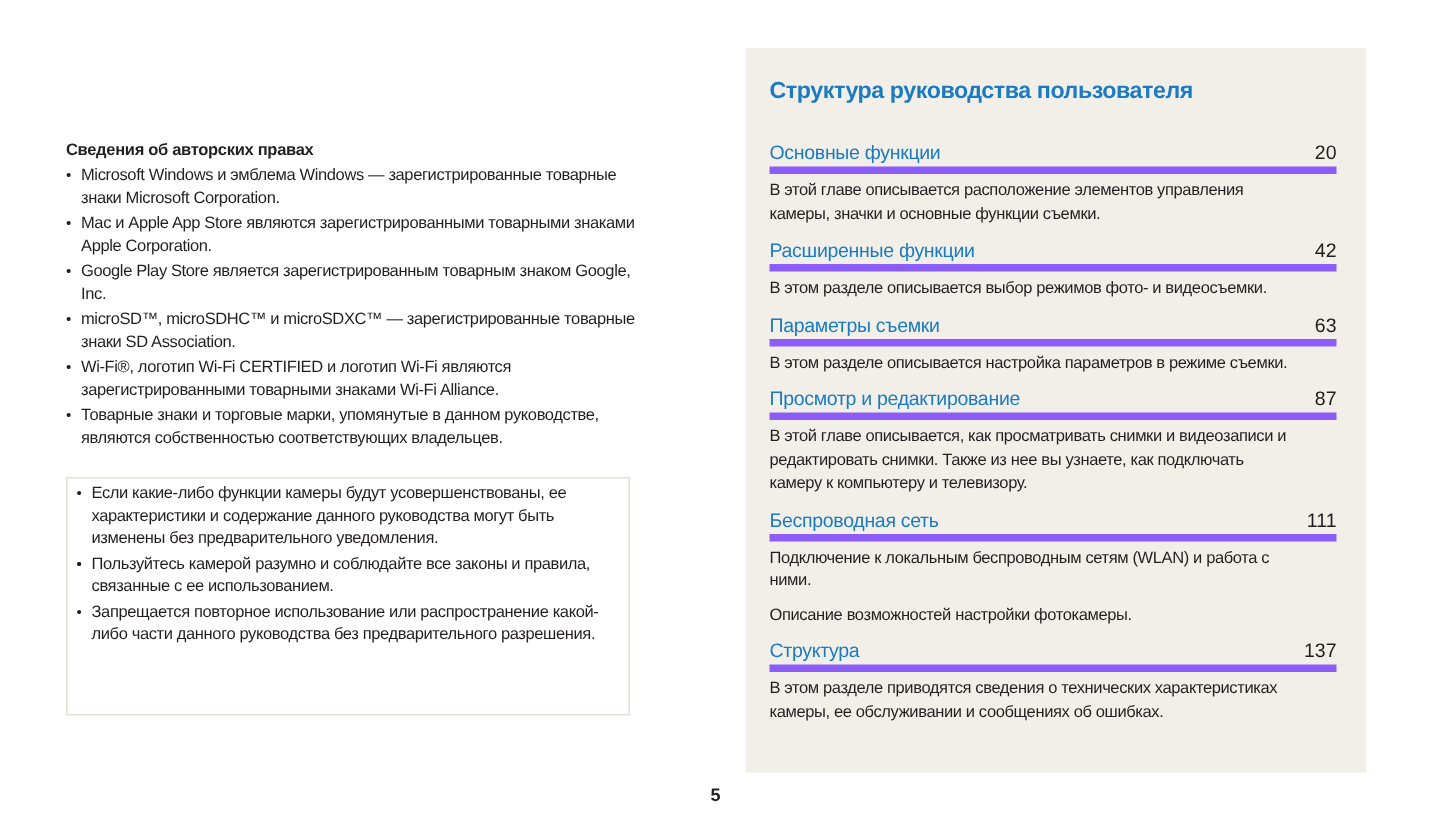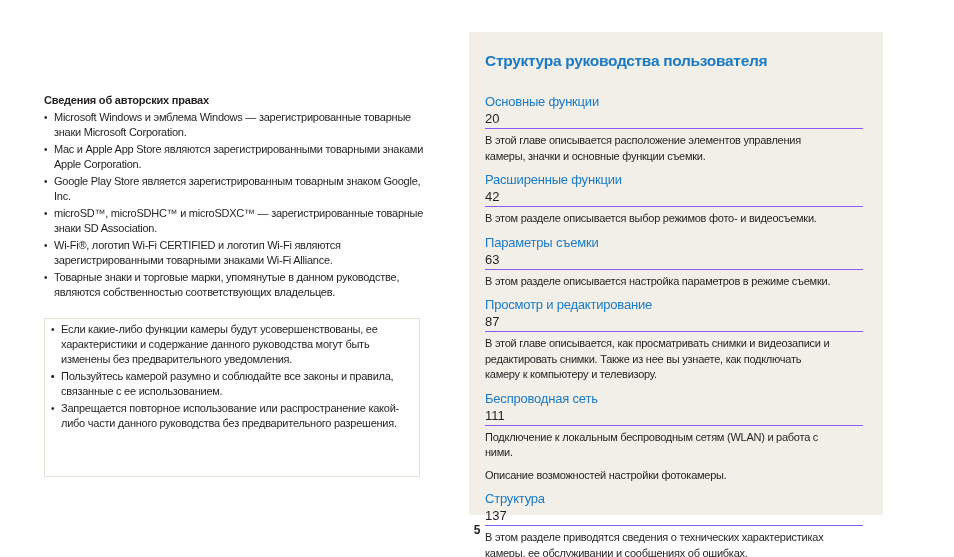--- a/index.html
+++ b/index.html
@@ -55,21 +55,21 @@
     height: 159px;
     border: 1px solid #e6e1d7;
     box-sizing: border-box;
     padding: 3px 6px 0 6px;
   }
   .notice-box ul.bullets li {
     margin-bottom: 2px;
   }
   .toc-panel {
     position: absolute;
-    left: 469px;
+    left: 497px;
     top: 32px;
     width: 414px;
     height: 483px;
     background: #f2efe8;
     box-sizing: border-box;
     padding: 0 20px 0 16px;
   }
   .toc-title {
     color: #1a7ac2;
     font-size: 15.5px;
@@ -81,24 +81,23 @@
   .toc-list {
     margin-top: 22px;
   }
   .toc-entry {
     margin-bottom: 7px;
   }
   .toc-head {
     display: flex;
     justify-content: space-between;
     align-items: baseline;
-    border-bottom: 1px solid #8b5cf6;
+    border-bottom: 5px solid #8b5cf6;
     padding-bottom: 1px;
     line-height: 17px;
-    flex-direction: column;
   }
   .toc-name {
     color: #1a7ac2;
     font-size: 13px;
     letter-spacing: -0.2px;
     cursor: pointer;
   }
   .toc-page {
     color: #231f20;
     font-size: 13px;

